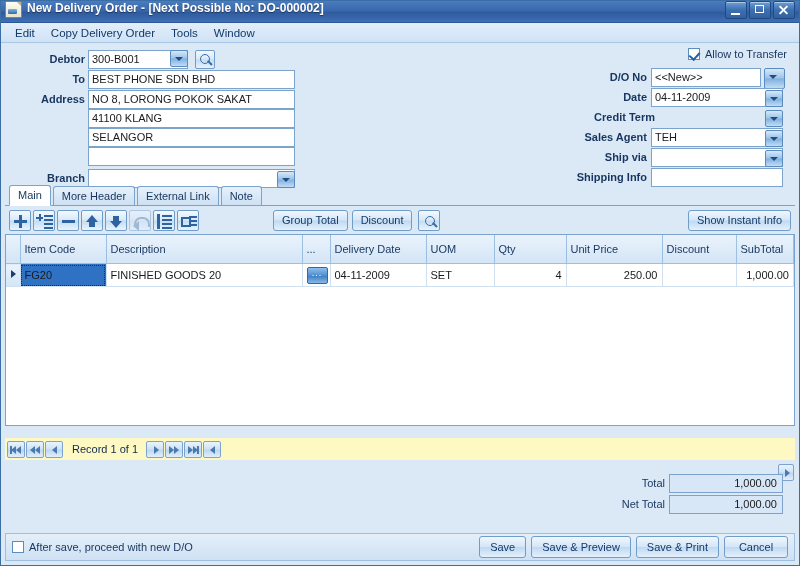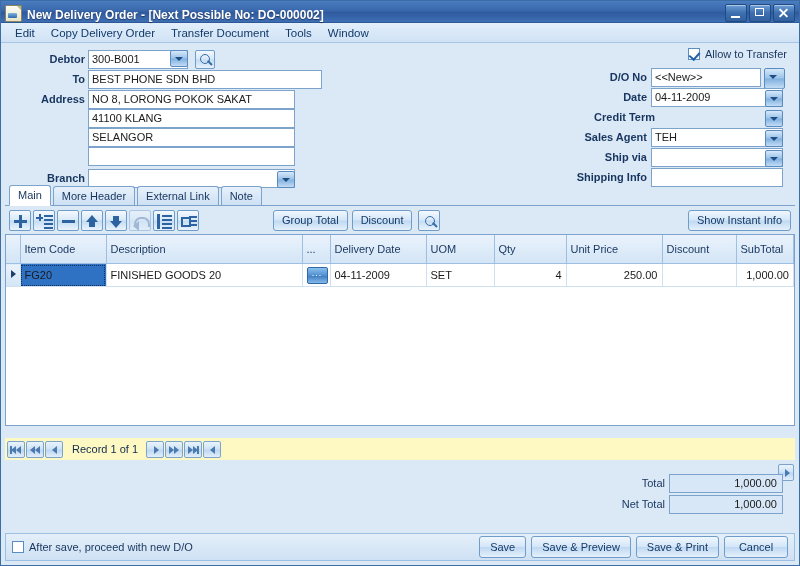--- a/index.html
+++ b/index.html
@@ -20,21 +20,21 @@
     background: #dbe9f7;
     border: 1px solid #3a6ea5;
     overflow: hidden;
   }
 
   
   .titlebar {
     height: 22px;
     background: linear-gradient(180deg, #4a7cc0 0%, #3a68ac 45%, #2f5a9e 55%, #3f6fb5 100%);
     display: flex;
-    align-items: flex-end;
+    align-items: flex-start;
     padding: 0 2px 0 4px;
     box-sizing: border-box;
     border-bottom: 1px solid #2c5896;
   }
   .title-icon {
     width: 15px; height: 15px;
     margin-right: 5px;
     background: linear-gradient(180deg,#fdfdf4 0%, #e8e3c8 100%);
     border: 1px solid #8a8560;
     border-radius: 1px;
@@ -456,36 +456,35 @@
       <div class="win-btn wb-close">
           <i class="a"></i>
           <i class="b"></i>
         </div>
     </div>
   </div>
 
   <div class="menubar">
     <div class="menu-item">Edit</div>
     <div class="menu-item">Copy Delivery Order</div>
-    <div class="menu-item">Transfer Document</div>
     <div class="menu-item">Tools</div>
     <div class="menu-item">Window</div>
   </div>
 
   <div class="header-area">
 
     <div class="fld-label" style="left:10px; top:7px; width:74px;">Debtor</div>
     <div class="tbox" style="left:87px; top:7px; width:100px;">300-B001</div>
     <div class="ddbtn" style="left:87px; top:7px; right:auto; margin-left:82px;"></div>
     <div class="searchbtn" style="left:194px; top:7px;">
       <span class="mag"></span>
     </div>
 
     <div class="fld-label" style="left:10px; top:27px; width:74px;">To</div>
-    <div class="tbox" style="left:87px; top:27px; width:234px;">BEST PHONE SDN BHD</div>
+    <div class="tbox" style="left:87px; top:27px; width:207px;">BEST PHONE SDN BHD</div>
 
     <div class="fld-label" style="left:10px; top:47px; width:74px;">Address</div>
     <div class="tbox" style="left:87px; top:47px; width:207px;">NO 8, LORONG POKOK SAKAT</div>
     <div class="tbox" style="left:87px; top:66px; width:207px;">41100 KLANG</div>
     <div class="tbox" style="left:87px; top:85px; width:207px;">SELANGOR</div>
     <div class="tbox" style="left:87px; top:104px; width:207px;"></div>
 
     <div class="fld-label" style="left:10px; top:126px; width:74px;">Branch</div>
     <div class="tbox" style="left:87px; top:126px; width:207px;"></div>
     <div class="ddbtn" style="left:276px; top:128px;"></div>

